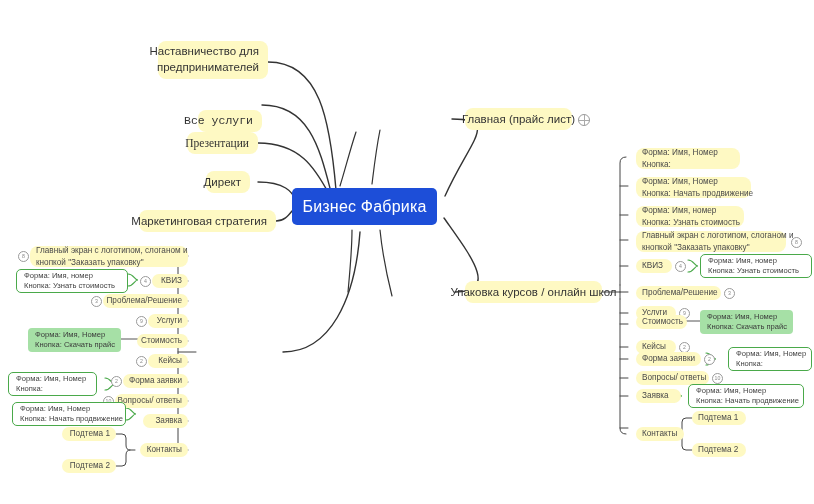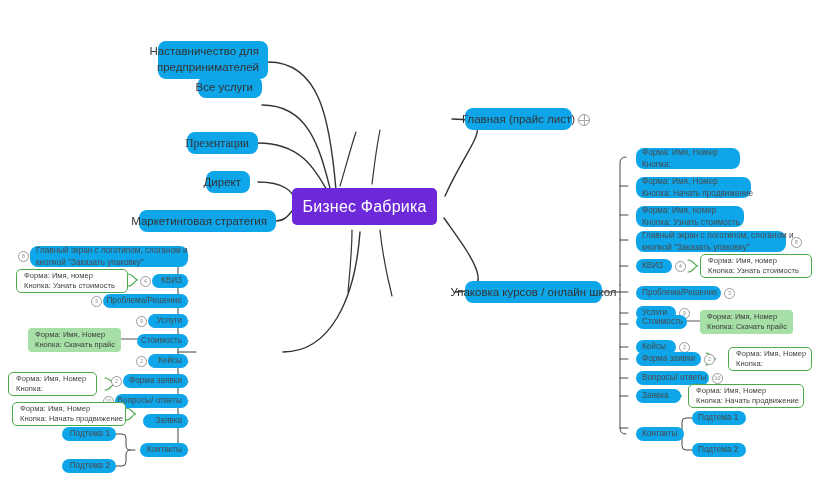--- a/index.html
+++ b/index.html
@@ -9,21 +9,21 @@
     font-family:"Liberation Sans","DejaVu Sans",sans-serif;
     overflow:hidden;
     position:relative;
   }
   #canvas{position:absolute;left:0;top:0;width:814px;height:504px;}
   #edges{position:absolute;left:0;top:0;width:814px;height:504px;pointer-events:none;}
 
   .node{
     position:absolute;
     box-sizing:border-box;
-    background:#0ea5e9;
+    background:#fef9c3;
     border-radius:8px;
     color:#3a3a3a;
     white-space:pre;
     line-height:1.25;
     display:flex;
     align-items:center;
     justify-content:center;
   }
   .node.lvl1{
     font-size:11.5px;
@@ -36,21 +36,21 @@
     color:#4a4a4a;
   }
   .node.lvl3{
     font-size:8.2px;
     padding:3px 6px;
     color:#4a4a4a;
   }
   .node.leafline{ line-height:1.35; }
 
   .node.central{
-    background:#6d28d9;
+    background:#1d4ed8;
     color:#ffffff;
     font-size:16px;
     padding:9px 16px;
     border-radius:5px;
     letter-spacing:.2px;
   }
 
   .node.green-outline{
     background:#ffffff;
     border:1.2px solid #4aa94a;
@@ -183,21 +183,21 @@
     <g fill="none" stroke="#444" stroke-width="1" stroke-linecap="round">
       <path d="M672 434 L 678 434 Q682 434 682 429 L682 422 Q682 418 686 418 L692 418"></path>
       <path d="M678 434 Q682 434 682 439 L682 446 Q682 450 686 450 L692 450"></path>
     </g>
   </svg>
 
   <div class="node central" style="left:292px;top:188px;width:145px;height:37px;">Бизнес Фабрика</div>
 
   <div class="node lvl1 align-right leafline" style="left:158px;top:41px;width:110px;height:38px;">Наставничество для
 предпринимателей</div>
-  <div class="node lvl1 align-right" style="left:198px;top:76px;width:64px;height:22px;">Все услуги</div>
+  <div class="node lvl1 align-right" style="left:198px;top:110px;width:64px;height:22px;font-family:Liberation Mono, monospace;">Все услуги</div>
   <div class="node lvl1 align-right" style="left:187px;top:132px;width:71px;height:22px;font-family:Liberation Serif, serif;">Презентации</div>
   <div class="node lvl1 align-right" style="left:206px;top:171px;width:44px;height:22px;">Директ</div>
   <div class="node lvl1 align-right" style="left:139px;top:210px;width:137px;height:22px;text-align:right;">Маркетинговая стратегия</div>
 
   <div class="node lvl1" style="left:465px;top:108px;width:107px;height:22px;">Главная (прайс лист)</div>
   <div class="globe" style="left:578px;top:114px;"></div>
 
   <div class="node lvl1" style="left:465px;top:281px;width:137px;height:22px;">Упаковка курсов / онлайн школ</div>
 
 

